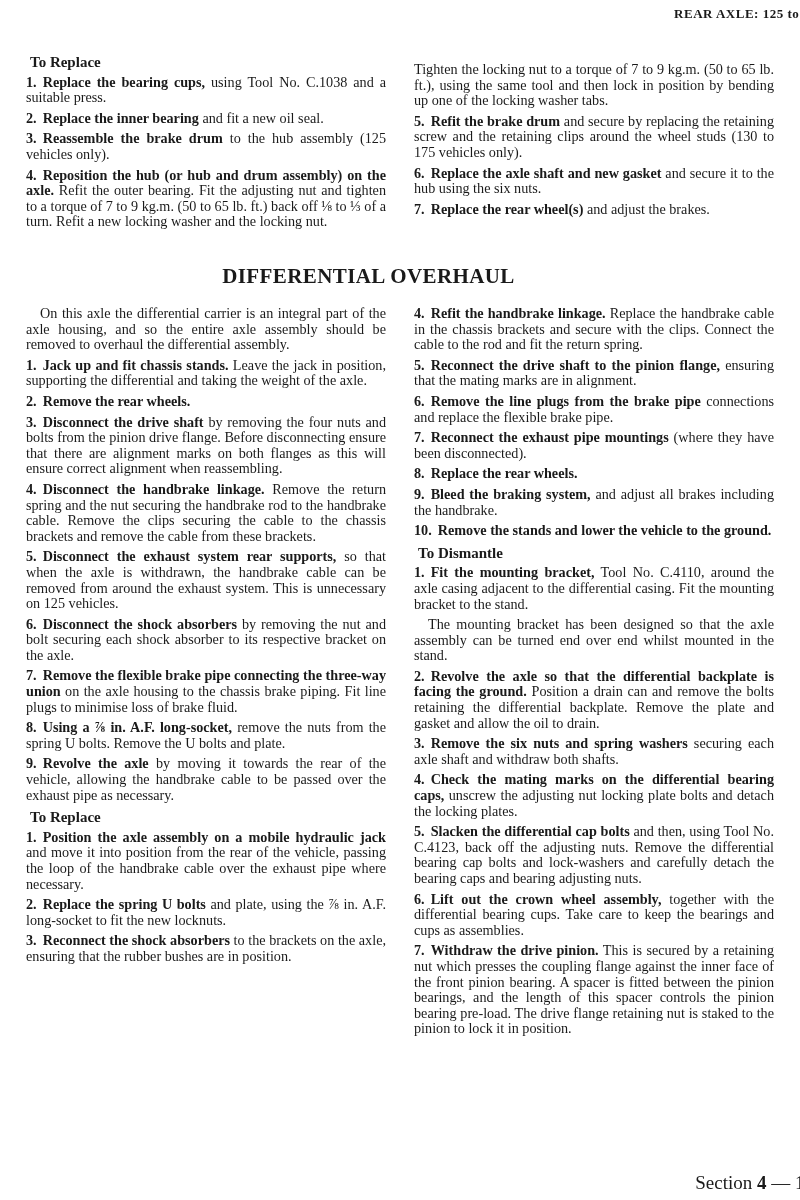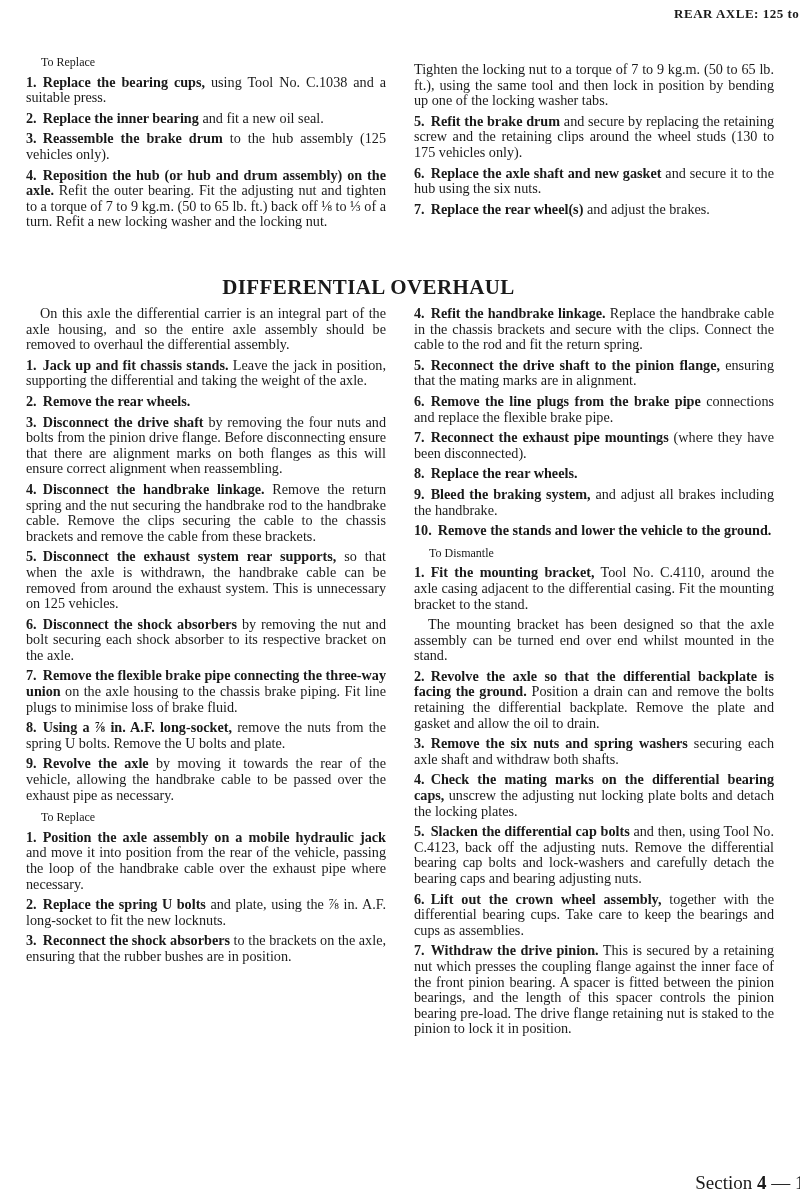--- a/index.html
+++ b/index.html
@@ -15,27 +15,27 @@
     font-size: 13px; letter-spacing: 0.5px;
   }
   .col {
     position: absolute; width: 360px;
     font-family: "Liberation Serif", serif;
     font-size: 14.2px; line-height: 15.6px;
     text-align: justify;
   }
   .col p { margin: 0 0 5px 0; }
   .col p.indent { text-indent: 14px; }
-  .col .sub { font-weight: normal; font-size: 12px; margin: 7px 0 4px 15px; }
+  .col .sub { font-weight: bold; font-size: 15px; margin: 7px 0 4px 4px; }
   .col b { font-weight: bold; }
   .num { font-weight: bold; margin-right: 6px; }
   #top-left { left: 26px; top: 48px; }
   #top-right { left: 414px; top: 62px; }
   .section-title {
-    position: absolute; left: 0; width: 737px; top: 275px;
+    position: absolute; left: 0; width: 737px; top: 264px;
     text-align: center; font-family: "Liberation Serif", serif;
     font-weight: bold; font-size: 21px; letter-spacing: 0.4px;
   }
   #main-left { left: 26px; top: 306px; }
   #main-right { left: 414px; top: 306px; }
   .footer-date {
     position: absolute; left: 28px; top: 1162px;
     font-family: "Liberation Serif", serif; font-size: 19px; margin-top: 40px;
   }
   .footer-section {

